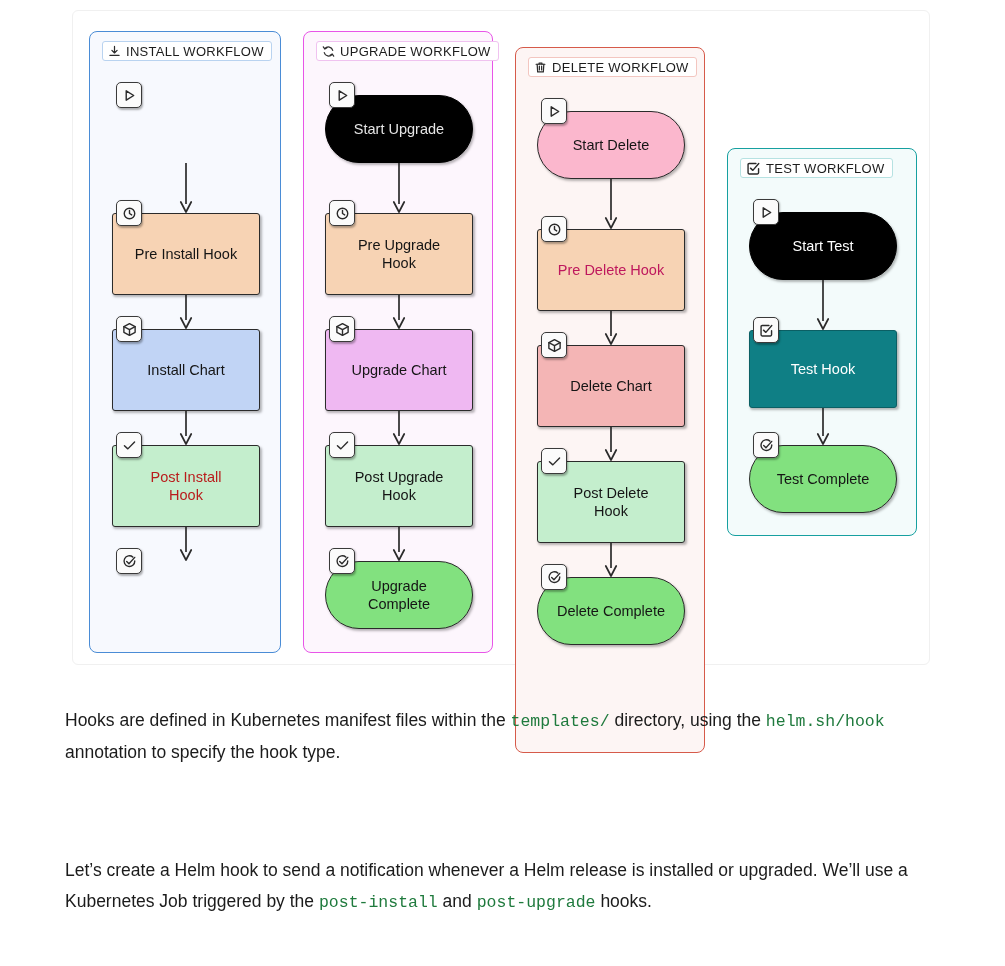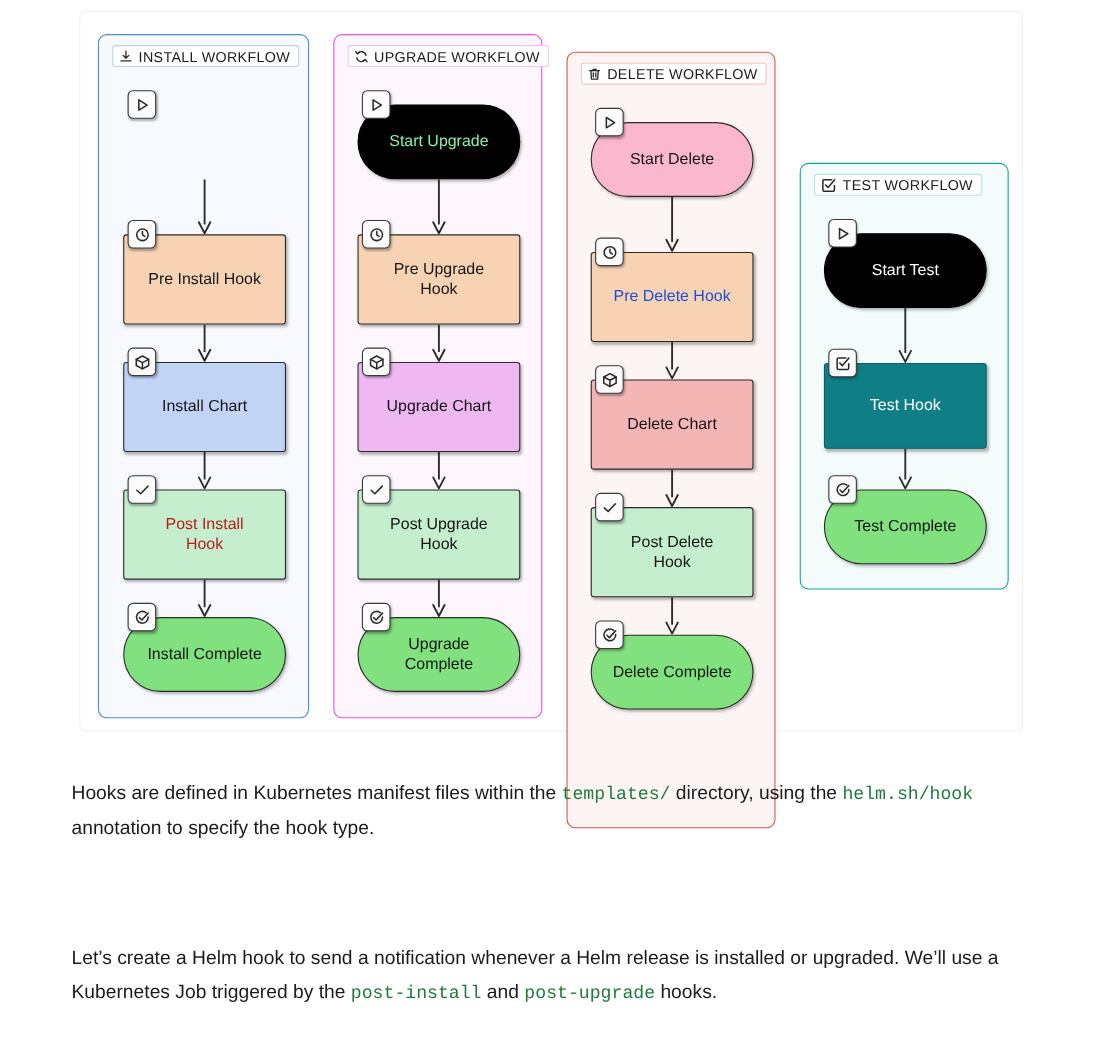--- a/index.html
+++ b/index.html
@@ -147,23 +147,20 @@
           </svg>
         </div>
         <div class="node rect" style="left: 22px; top: 413px; width: 148px; height: 82px; background: rgb(196, 238, 205); color: #b91c1c;">
           <span style="white-space: pre-line;">Post Install
 Hook</span>
         </div>
         <div class="badge" style="left: 26px; top: 400px;">
           <svg width="15" height="15" viewBox="0 0 16 16">
             <path d="M2.6 8.2 L6.2 11.6 L13.4 4.2" stroke="#2b2b2b" stroke-width="1.5" fill="none" stroke-linecap="round" stroke-linejoin="round"></path>
           </svg>
-        </div>
-        <div class="node stadium" style="left: 22px; top: 529px; width: 148px; height: 68px; background: rgb(130, 225, 127); color: rgb(21, 21, 21);">
-          <span style="white-space: pre-line;">Install Complete</span>
         </div>
         <div class="badge" style="left: 26px; top: 516px;">
           <svg width="15" height="15" viewBox="0 0 16 16">
             <path d="M13.6 7.4 A5.7 5.7 0 1 1 11.6 3.3" stroke="#2b2b2b" stroke-width="1.5" fill="none" stroke-linecap="round" stroke-linejoin="round"></path>
             <path d="M5 8 L7.4 10.3 L13.6 3.6" stroke="#2b2b2b" stroke-width="1.5" fill="none" stroke-linecap="round" stroke-linejoin="round"></path>
           </svg>
         </div>
       </div>
       <div class="lane" style="left: 230px; top: 20px; width: 190px; height: 622px; background: rgb(253, 246, 253); border: 1.6px solid rgb(232, 85, 232);">
         <div class="lane-title" style="border-color: rgb(240, 194, 240);">
@@ -186,21 +183,21 @@
           <path d="M5.8 23 L11 33 L16.2 23" stroke="#2b2b2b" stroke-width="1.7" fill="none" stroke-linecap="round" stroke-linejoin="round"></path>
         </svg>
         <svg class="arrow" width="22" height="34" style="left: 84px; top: 379px;">
           <path d="M11 0 V25" stroke="#2b2b2b" stroke-width="1.7" fill="none"></path>
           <path d="M5.8 23 L11 33 L16.2 23" stroke="#2b2b2b" stroke-width="1.7" fill="none" stroke-linecap="round" stroke-linejoin="round"></path>
         </svg>
         <svg class="arrow" width="22" height="34" style="left: 84px; top: 495px;">
           <path d="M11 0 V25" stroke="#2b2b2b" stroke-width="1.7" fill="none"></path>
           <path d="M5.8 23 L11 33 L16.2 23" stroke="#2b2b2b" stroke-width="1.7" fill="none" stroke-linecap="round" stroke-linejoin="round"></path>
         </svg>
-        <div class="node stadium dark" style="left: 21px; top: 63px; width: 148px; height: 68px; background: rgb(0, 0, 0); color: #86efac;">
+        <div class="node stadium dark" style="left: 21px; top: 63px; width: 148px; height: 68px; background: rgb(0, 0, 0); color: #e5e5e5;">
           <span style="white-space: pre-line;">Start Upgrade</span>
         </div>
         <div class="badge" style="left: 25px; top: 50px;">
           <svg width="15" height="15" viewBox="0 0 16 16">
             <path d="M4.5 3 L12.5 8 L4.5 13 Z" stroke="#2b2b2b" stroke-width="1.5" fill="none" stroke-linecap="round" stroke-linejoin="round"></path>
           </svg>
         </div>
         <div class="node rect" style="left: 21px; top: 181px; width: 148px; height: 82px; background: rgb(247, 211, 180); color: rgb(21, 21, 21);">
           <span style="white-space: pre-line;">Pre Upgrade
 Hook</span>
@@ -269,21 +266,21 @@
           <path d="M5.8 23 L11 33 L16.2 23" stroke="#2b2b2b" stroke-width="1.7" fill="none" stroke-linecap="round" stroke-linejoin="round"></path>
         </svg>
         <div class="node stadium" style="left: 21px; top: 63px; width: 148px; height: 68px; background: rgb(251, 183, 205); color: rgb(21, 21, 21);">
           <span style="white-space: pre-line;">Start Delete</span>
         </div>
         <div class="badge" style="left: 25px; top: 50px;">
           <svg width="15" height="15" viewBox="0 0 16 16">
             <path d="M4.5 3 L12.5 8 L4.5 13 Z" stroke="#2b2b2b" stroke-width="1.5" fill="none" stroke-linecap="round" stroke-linejoin="round"></path>
           </svg>
         </div>
-        <div class="node rect" style="left: 21px; top: 181px; width: 148px; height: 82px; background: rgb(247, 211, 180); color: #1d4ed8;">
+        <div class="node rect" style="left: 21px; top: 181px; width: 148px; height: 82px; background: rgb(247, 211, 180); color: #be185d;">
           <span style="white-space: pre-line;">Pre Delete Hook</span>
         </div>
         <div class="badge" style="left: 25px; top: 168px;">
           <svg width="15" height="15" viewBox="0 0 16 16">
             <circle cx="8" cy="8" r="5.6" stroke="#2b2b2b" stroke-width="1.5" fill="none" stroke-linecap="round" stroke-linejoin="round"></circle>
             <path d="M8 4.8 V8 L10.3 9.5" stroke="#2b2b2b" stroke-width="1.5" fill="none" stroke-linecap="round" stroke-linejoin="round"></path>
           </svg>
         </div>
         <div class="node rect" style="left: 21px; top: 297px; width: 148px; height: 82px; background: rgb(244, 181, 181); color: rgb(21, 21, 21);">
           <span style="white-space: pre-line;">Delete Chart</span>

